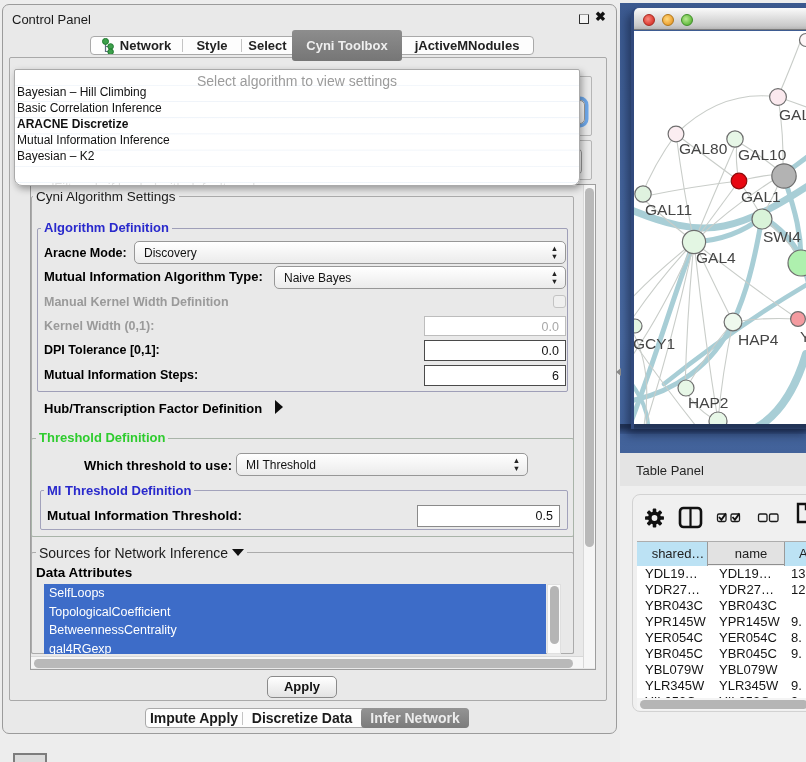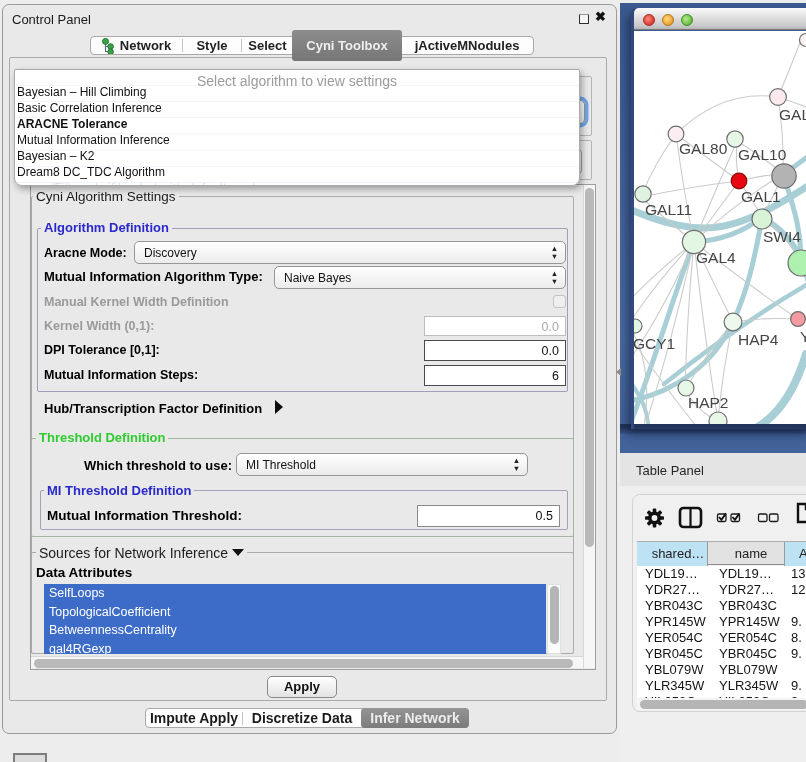--- a/index.html
+++ b/index.html
@@ -162,24 +162,23 @@
   <div class="tab" style="width:96px">Impute Apply</div>
     <div class="sep"></div>
   <div class="tab" style="width:118px">Discretize Data</div>
   <div class="tab sel" style="width:108px;justify-content:center">Infer Network</div>
 </div>
 
 <div id="popup" class="abs">
   <div class="hint">Select algorithm to view settings</div>
   <div class="it" style="top:15px">Bayesian – Hill Climbing</div>
   <div class="it" style="top:31px">Basic Correlation Inference</div>
-  <div class="it b" style="top:47px">ARACNE Tolerance</div>
+  <div class="it b" style="top:47px">ARACNE Discretize</div>
   <div class="it" style="top:63px">Mutual Information Inference</div>
   <div class="it" style="top:79px">Bayesian – K2</div>
-  <div class="it" style="top:95px">Dream8 DC_TDC Algorithm</div>
   <div style="position:absolute;left:22px;top:110px;font-size:13px;color:#777;opacity:0.22;white-space:nowrap">galFiltered.sif loaded with default mode</div>
 </div>
 
 <div id="desktop" class="abs"></div>
 <div id="netshadow" class="abs"></div>
 <div id="netwin" class="abs">
   <div id="nettitle"></div>
   <div class="tl" style="left:9px;background:radial-gradient(circle at 4px 4px,#f98b80,#e0443a 60%,#c03028);border:1px solid #a8281f"></div>
   <div class="tl" style="left:28px;background:radial-gradient(circle at 4px 4px,#ffd97e,#f0a93c 60%,#d08a20);border:1px solid #b07718"></div>
   <div class="tl" style="left:47px;background:radial-gradient(circle at 4px 4px,#b9e993,#6fc24a 60%,#4d9c30);border:1px solid #3f8f28"></div>

